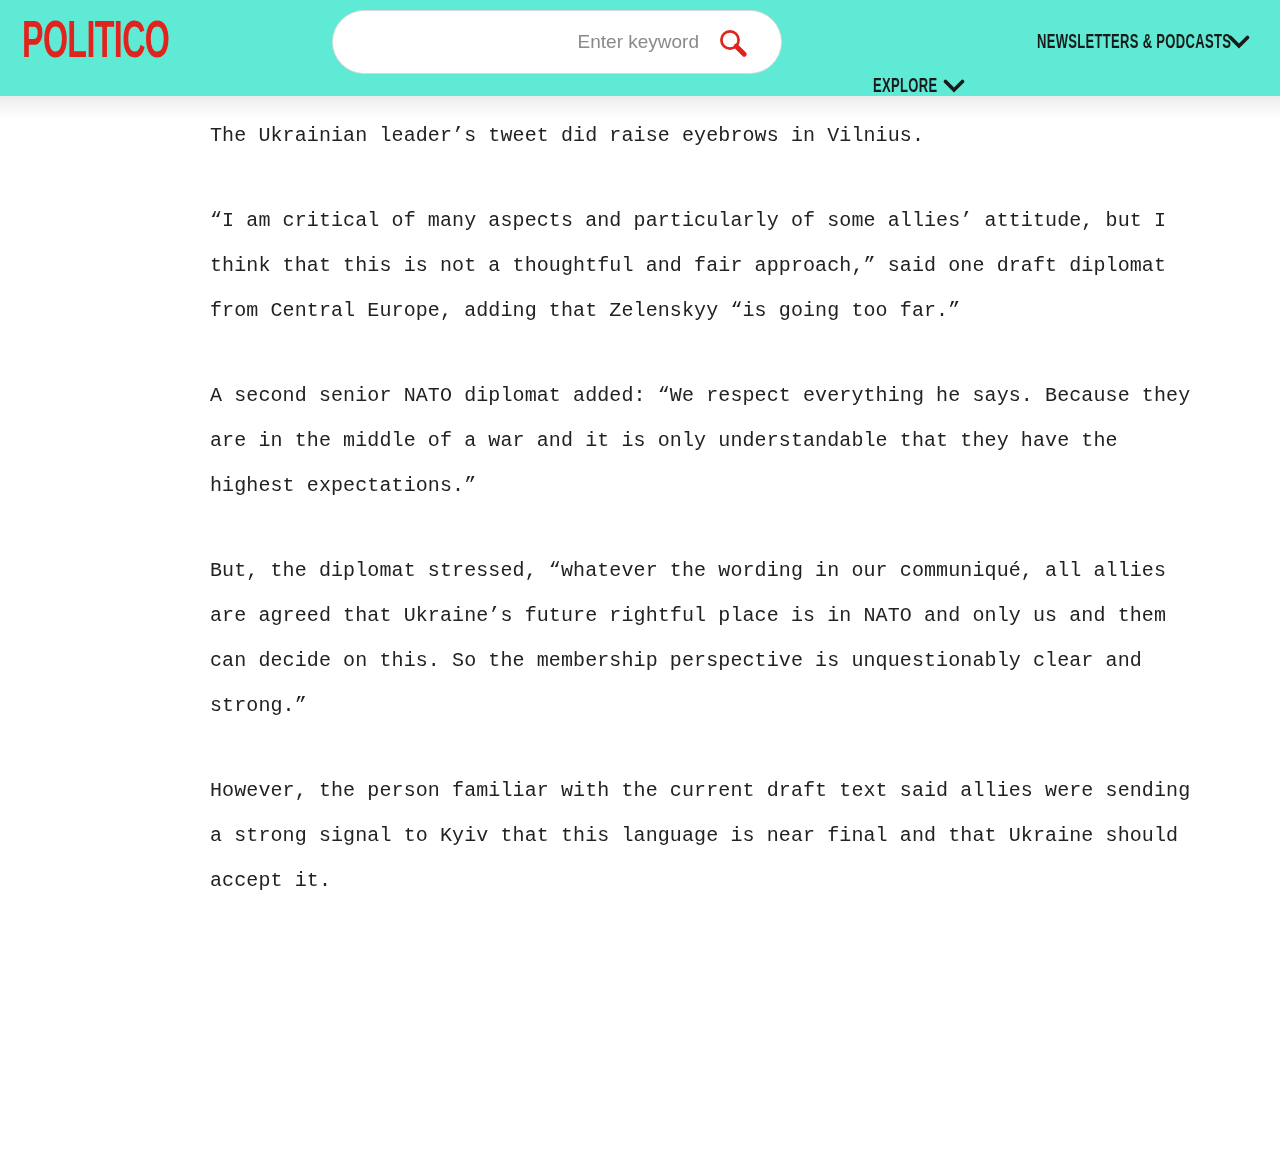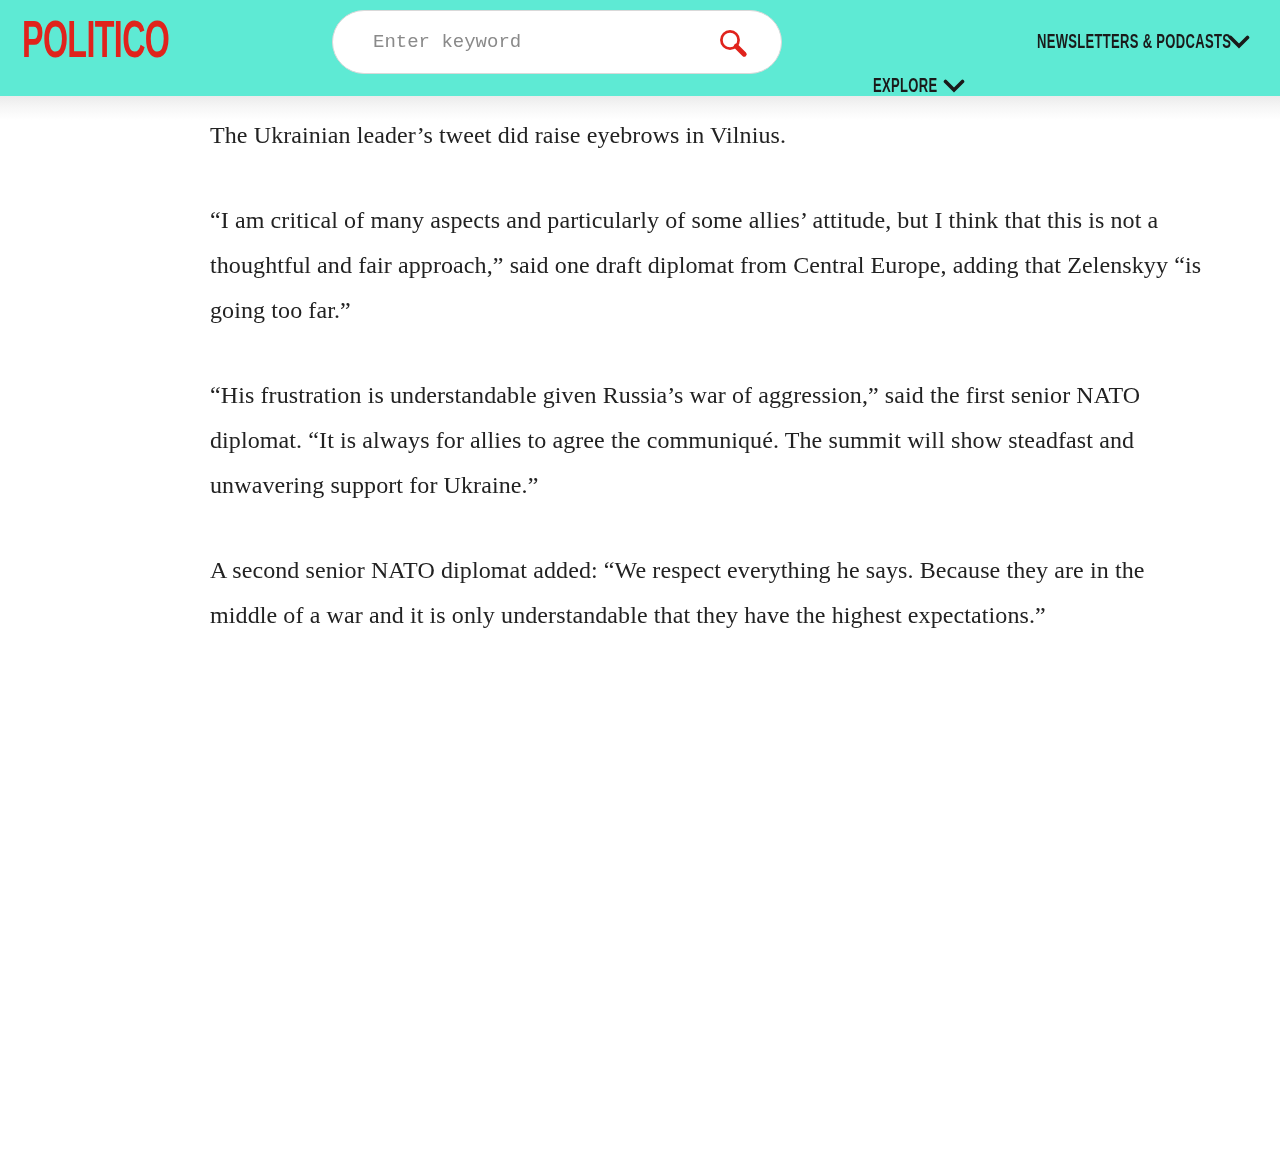--- a/index.html
+++ b/index.html
@@ -40,22 +40,22 @@
   }
   .search-box{
     position:absolute;left:332px;top:10px;width:450px;height:64px;
     border:1px solid var(--border);
     border-radius:33px;
     background:#ffffff;
   }
   .search-input{
     position:absolute;left:38px;top:1px;height:60px;width:330px;
     border:none;outline:none;background:transparent;
-    font-family:Liberation Mono, monospace;
-    font-size:19px;color:#555555;
+    font-family:Liberation Sans, sans-serif;
+    font-size:19px;color:#555555;text-align:right;
   }
   .search-input::placeholder{color:var(--placeholder);opacity:1;}
   .search-button{
     position:absolute;right:32px;top:16px;width:32px;height:32px;
     border:none;background:transparent;padding:0;cursor:pointer;
   }
   .nav-item{
     position:absolute;top:30px;height:24px;cursor:pointer;
   }
   .nav-label{
@@ -70,22 +70,22 @@
   .nav-item .chevron{position:absolute;top:5px;}
   .nav-explore{left:873px;margin-top:44px;}
   .nav-explore .chevron{left:70px;}
   .nav-newsletters{left:1037px;}
   .nav-newsletters .chevron{left:191px;}
   .article{
     position:relative;z-index:0;
     margin:17px 0 0 210px;width:1000px;
   }
   .article p{
-    font-family:Liberation Serif, serif;
-    font-size:24px;line-height:45px;
+    font-family:Liberation Mono, monospace;
+    font-size:20px;line-height:45px;
     letter-spacing:0.1px;
     color:var(--text);
     margin:8px 0 40px 0;
   }
 </style>
 </head>
 <body>
 
 <header class="header">
   <div class="logo">
@@ -121,15 +121,16 @@
       </svg>
     </span>
   </div>
 </header>
 
 <div class="header-divider"></div>
 
 <main class="article">
   <p>The Ukrainian leader’s tweet did raise eyebrows in Vilnius.</p>
   <p>“I am critical of many aspects and particularly of some allies’ attitude, but I think that this is not a thoughtful and fair approach,” said one draft diplomat from Central Europe, adding that Zelenskyy “is going too far.”</p>
-  <p>“His frustration is understandable given Russia’s war of aggression,” said the first senior NATO diplomat. “It is always for allies to agree the communiqué. The summit will show steadfast and unwavering support for Ukraine.”</p>
   <p>A second senior NATO diplomat added: “We respect everything he says. Because they are in the middle of a war and it is only understandable that they have the highest expectations.”</p>
+  <p>But, the diplomat stressed, “whatever the wording in our communiqué, all allies are agreed that Ukraine’s future rightful place is in NATO and only us and them can decide on this. So the membership perspective is unquestionably clear and strong.”</p>
+  <p>However, the person familiar with the current draft text said allies were sending a strong signal to Kyiv that this language is near final and that Ukraine should accept it.</p>
 </main>
 
 </body></html>

